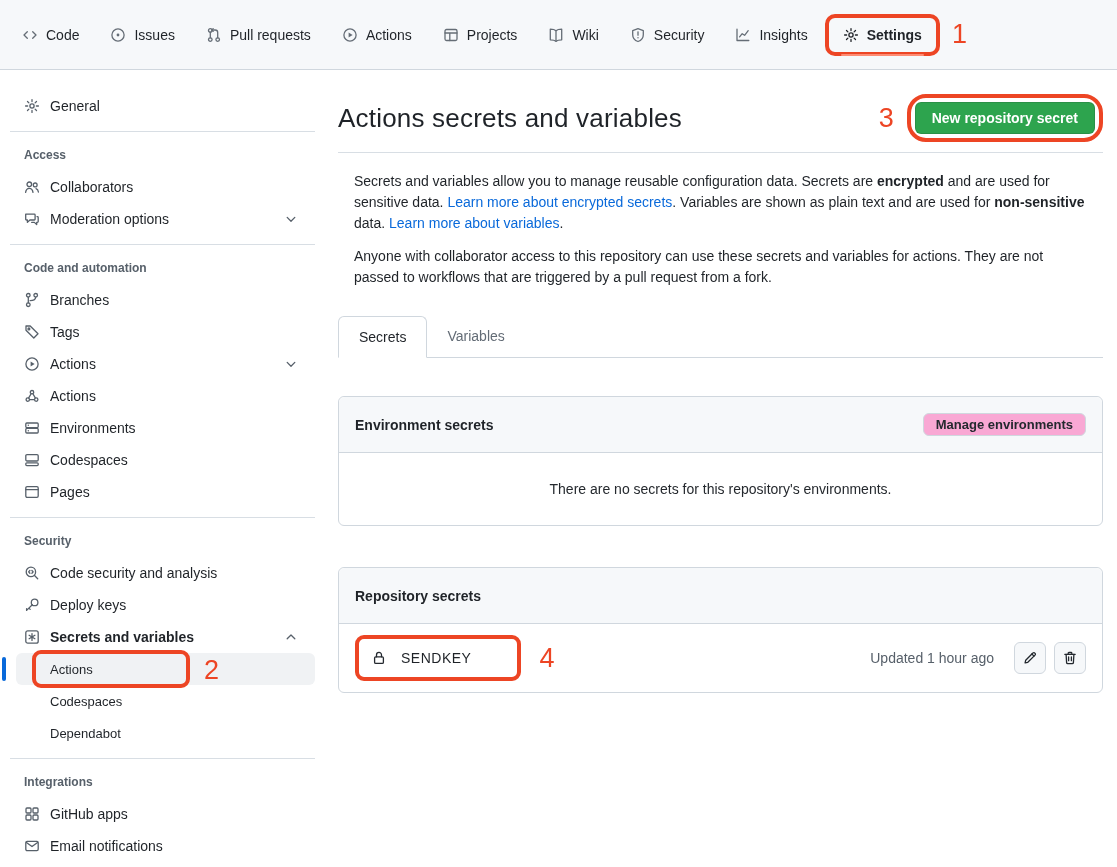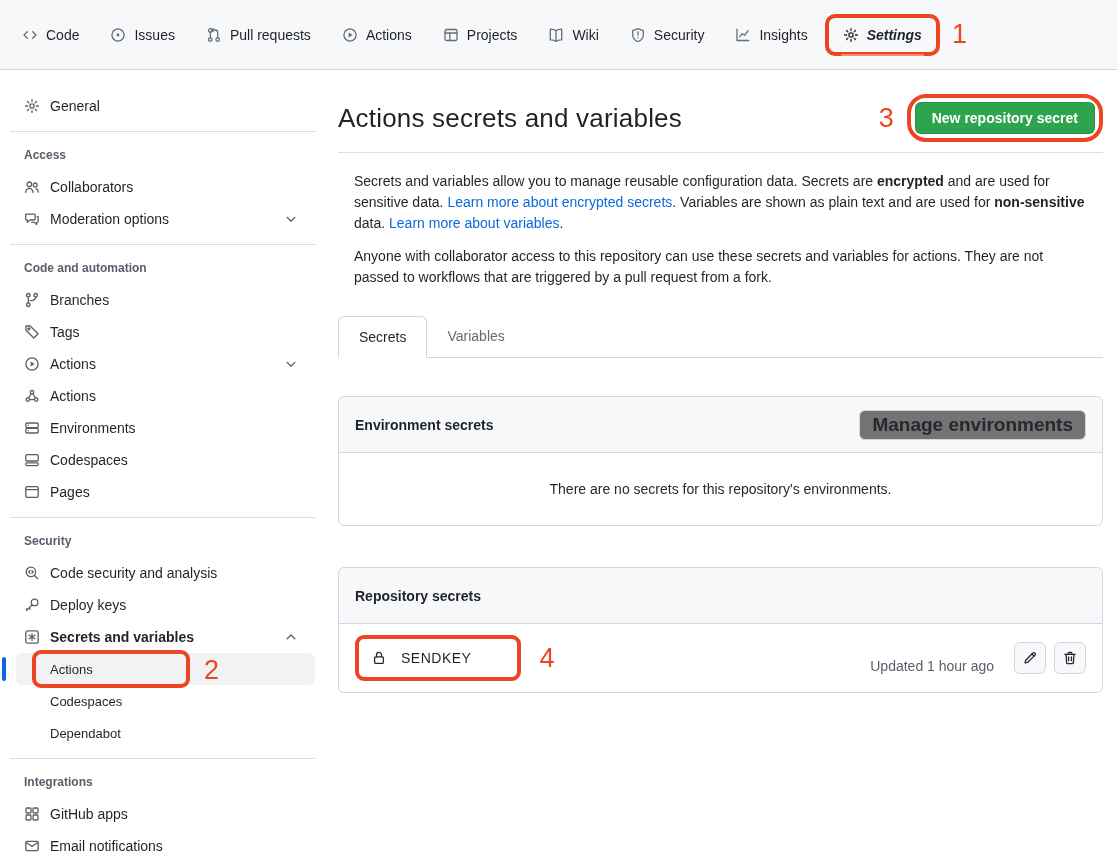--- a/index.html
+++ b/index.html
@@ -17,21 +17,21 @@
   
   .topnav {
     height:70px; background:#f6f8fa; border-bottom:1px solid #d0d7de;
     display:flex; align-items:center; padding:0 14px; position:relative;
   }
   .nav-item {
     display:flex; align-items:center; gap:8px; padding:6px 8px; margin-right:15px;
     color:#1f2328; text-decoration:none; border-radius:6px; position:relative; white-space:nowrap;
   }
   .nav-item .ic { color:#656d76; }
-  .nav-item.active { font-weight:700;font-style:italic; }
+  .nav-item.active { font-weight:700; }
   .nav-item.active .ic { color:#1f2328; }
   .settings-underline {
     position:absolute; left:6px; right:6px; bottom:-7px; height:2px;
     background:#fd8c73; border-radius:2px;
   }
   .anno-box {
     border:4px solid #ed4524; border-radius:10px;
   }
   .anno-num { color:#ed4524; font-size:27px; line-height:1; }
   .settings-anno { display:flex; align-items:center; padding:3px 6px; margin:0 0 0 -6px; position:relative; }
@@ -96,34 +96,34 @@
   
   .card { border:1px solid #d0d7de; border-radius:6px; margin-top:38px; background:#fff; }
   .card-2 { margin-top:41px; }
   .card-header {
     background:#f6f8fa; border-bottom:1px solid #d0d7de; border-radius:6px 6px 0 0;
     min-height:56px; padding:10px 16px; display:flex; align-items:center;
     justify-content:space-between;
   }
   .card-title { font-weight:700; font-size:14px; }
   .btn-default {
-    background:#737373; border:1px solid #d0d7de; border-radius:6px;
-    padding:3px 12px; font-size:19px; font-weight:600; color:#24292f;
+    background:#f9a8d4; border:1px solid #d0d7de; border-radius:6px;
+    padding:3px 12px; font-size:13px; font-weight:600; color:#24292f;
     font-family:inherit; cursor:pointer; white-space:nowrap;
   }
   .card-empty { padding:28px 16px; text-align:center; font-size:14px; color:#25292e; }
   .secret-row { display:flex; align-items:center; padding:11px 16px; }
   .secret-box {
     display:flex; align-items:center; gap:14px; border:4px solid #ed4524;
     border-radius:9px; padding:0 46px 0 12px; height:46px;
   }
   .secret-box .ic { color:#24292f; }
   .secret-name { font-size:14px; letter-spacing:.5px; }
   .num-4 { margin-left:18px; }
-  .row-right { margin-left:auto; display:flex; align-items:flex-end; gap:8px; }
+  .row-right { margin-left:auto; display:flex; align-items:center; gap:8px; }
   .updated { color:#57606a; margin-right:12px; }
   .icon-btn {
     width:32px; height:32px; background:#f6f8fa; border:1px solid #d0d7de;
     border-radius:6px; display:grid; place-items:center; color:#24292f; cursor:pointer; padding:0;
   }
 </style>
 </head>
 <body>
 
 <svg width="0" height="0" style="position:absolute" aria-hidden="true">

